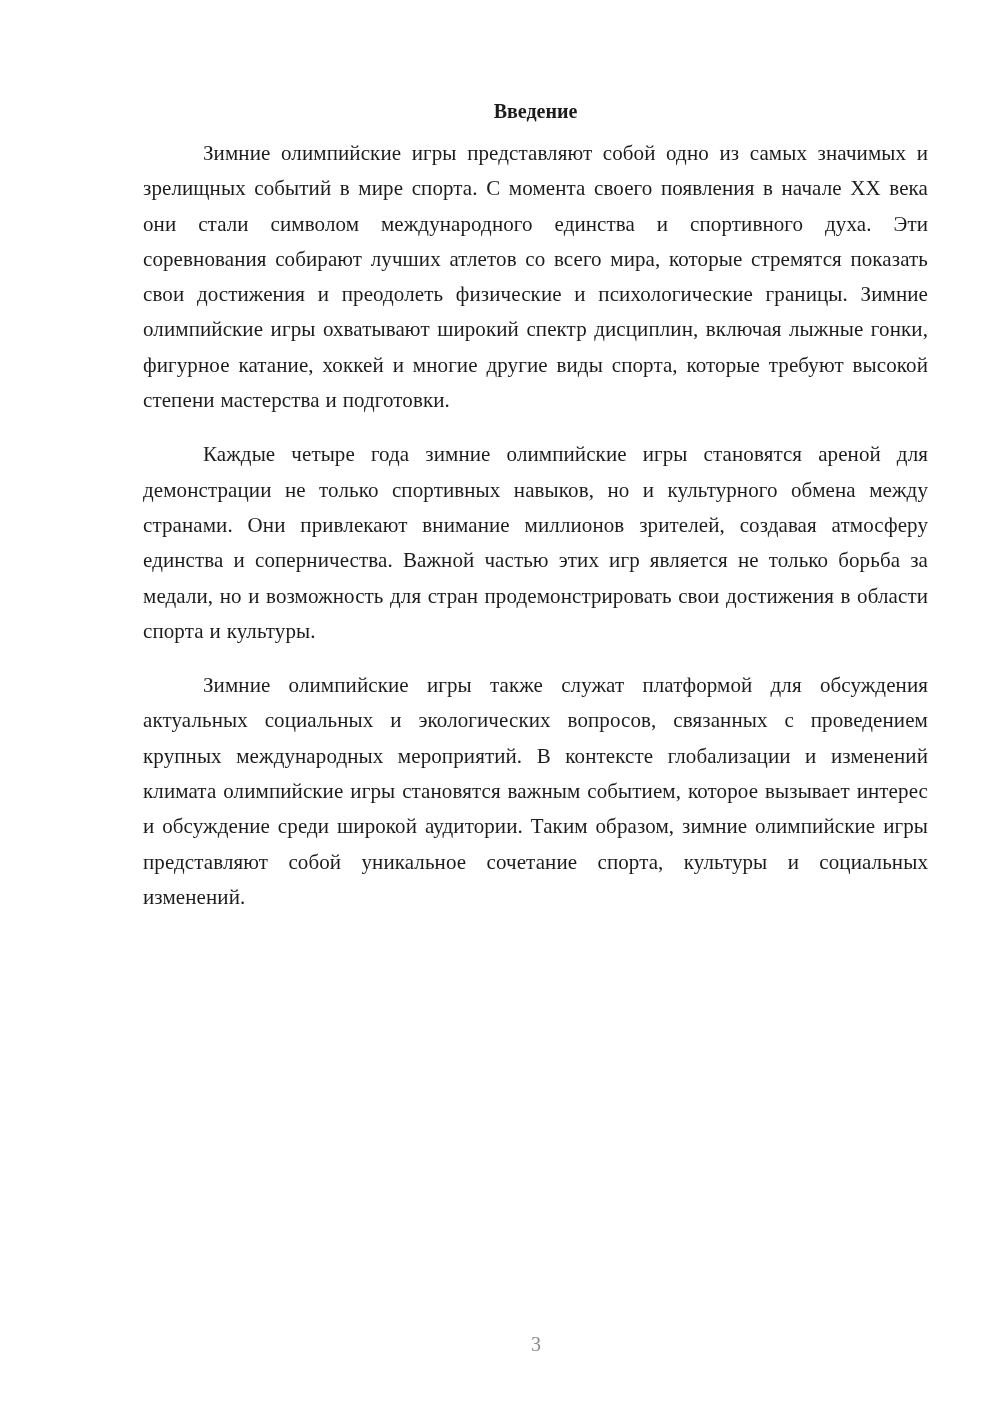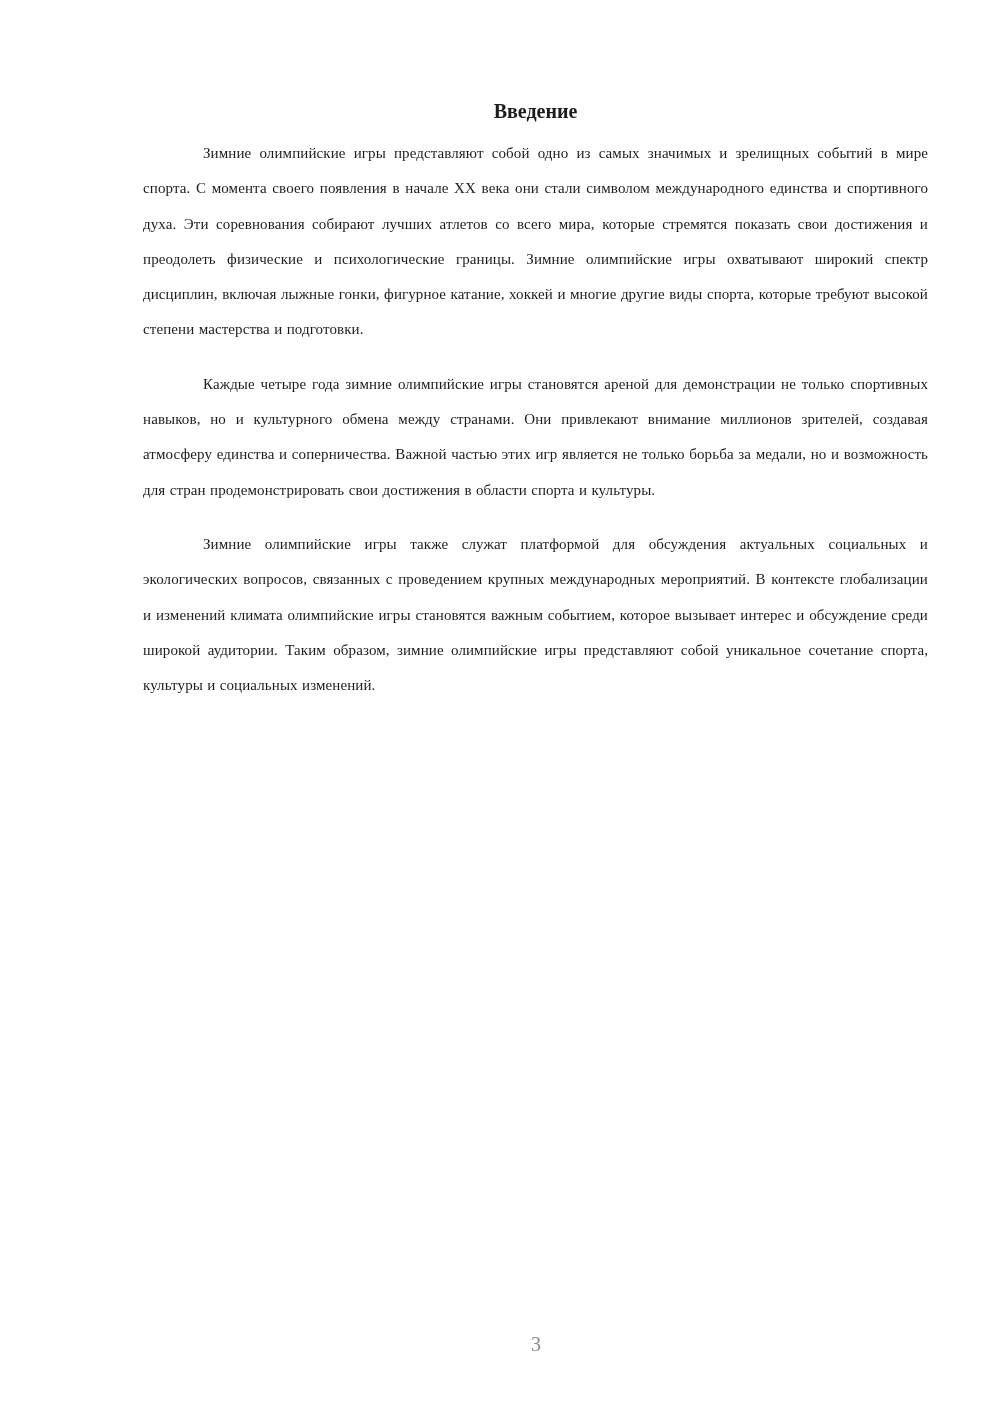--- a/index.html
+++ b/index.html
@@ -30,21 +30,21 @@
     }
     .title {
       text-align: center;
       font-weight: bold;
       font-size: 20px;
       line-height: 34px;
       margin: 0 0 8px 0;
       padding-left: 0;
     }
     .para {
-      font-size: 15px;
+      font-size: 21px;
       line-height: 35.3px;
       text-align: justify;
       text-indent: 60px;
       margin: 0 0 19px 0;
       letter-spacing: 0.1px;
       word-spacing: 0.5px;
     }
     .page-number {
       position: absolute;
       left: 0;

